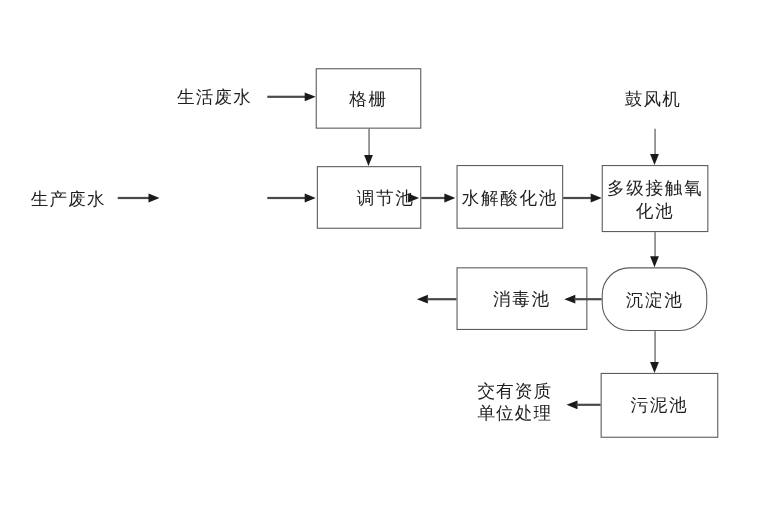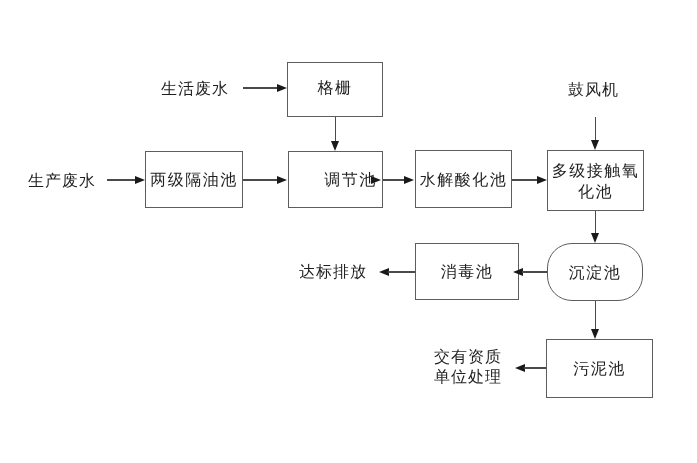--- a/index.html
+++ b/index.html
@@ -64,52 +64,50 @@
     border-bottom: 4.5px solid transparent;
     border-right: 10px solid #1a1a1a;
   }
   .arr.down {
     border-left: 4.5px solid transparent;
     border-right: 4.5px solid transparent;
     border-top: 10px solid #1a1a1a;
   }
 
   
-  #node-screen            { left: 287px; top: 62px;  width: 96px; height: 55px; font-family: Liberation Mono, monospace; }
+  #node-screen            { left: 287px; top: 62px;  width: 96px; height: 55px; }
   #node-oil-separator     { left: 145px; top: 151px; width: 98px; height: 57px; }
   #node-regulating-tank   { left: 288px; top: 151px; width: 95px; height: 57px; padding-left: 32px; }
   #node-hydrolysis-tank   { left: 415px; top: 150px; width: 97px; height: 58px; }
   #node-contact-oxidation { left: 547px; top: 150px; width: 97px; height: 61px; }
   #node-sedimentation     { left: 547px; top: 243px; width: 96px; height: 58px; border-radius: 25px; }
-  #node-disinfection      { left: 415px; top: 243px; width: 104px; height: 57px; }
+  #node-disinfection      { left: 415px; top: 243px; width: 119px; height: 57px; }
   #node-sludge-tank       { left: 546px; top: 339px; width: 107px; height: 59px; }
 
   
   #label-domestic   { left: 161px; top: 79px;  }
   #label-production { left: 28px;  top: 171px; }
   #label-blower     { left: 568px; top: 80px;  }
   #label-discharge  { left: 299px; top: 262px; }
   #label-qualified  { left: 434px; top: 347px; white-space: normal; width: 70px; font-family: Liberation Serif, serif; }
 </style>
 </head>
 <body>
 
 <div class="canvas">
 
   <div class="lbl" id="label-domestic">生活废水</div>
   <div class="lbl" id="label-production">生产废水</div>
   <div class="lbl" id="label-blower">鼓风机</div>
-  <div class="lbl" id="label-discharge">达标排放</div>
   <div class="lbl" id="label-qualified">
     <div>交有资质</div>
     <div>单位处理</div>
   </div>
 
   <div class="node" id="node-screen">格栅</div>
-  <div class="node" id="node-oil-separator">两级隔油池</div>
   <div class="node" id="node-regulating-tank">调节池</div>
   <div class="node" id="node-hydrolysis-tank">水解酸化池</div>
   <div class="node" id="node-contact-oxidation">多级接触氧化池</div>
   <div class="node" id="node-sedimentation">沉淀池</div>
   <div class="node" id="node-disinfection">消毒池</div>
   <div class="node" id="node-sludge-tank">污泥池</div>
 
   <div class="hline" style="left:243px; top:87px; width:35px;"></div>
   <div class="arr right" style="left:277px; top:83.5px;"></div>
 

